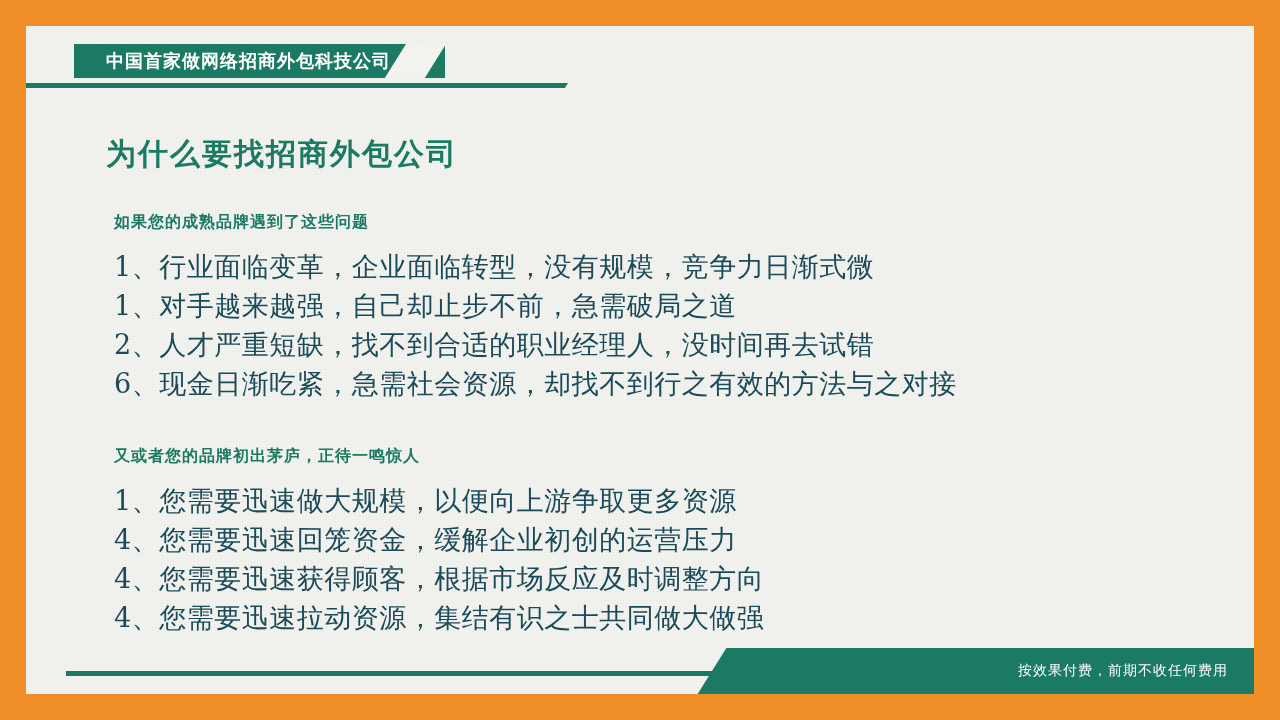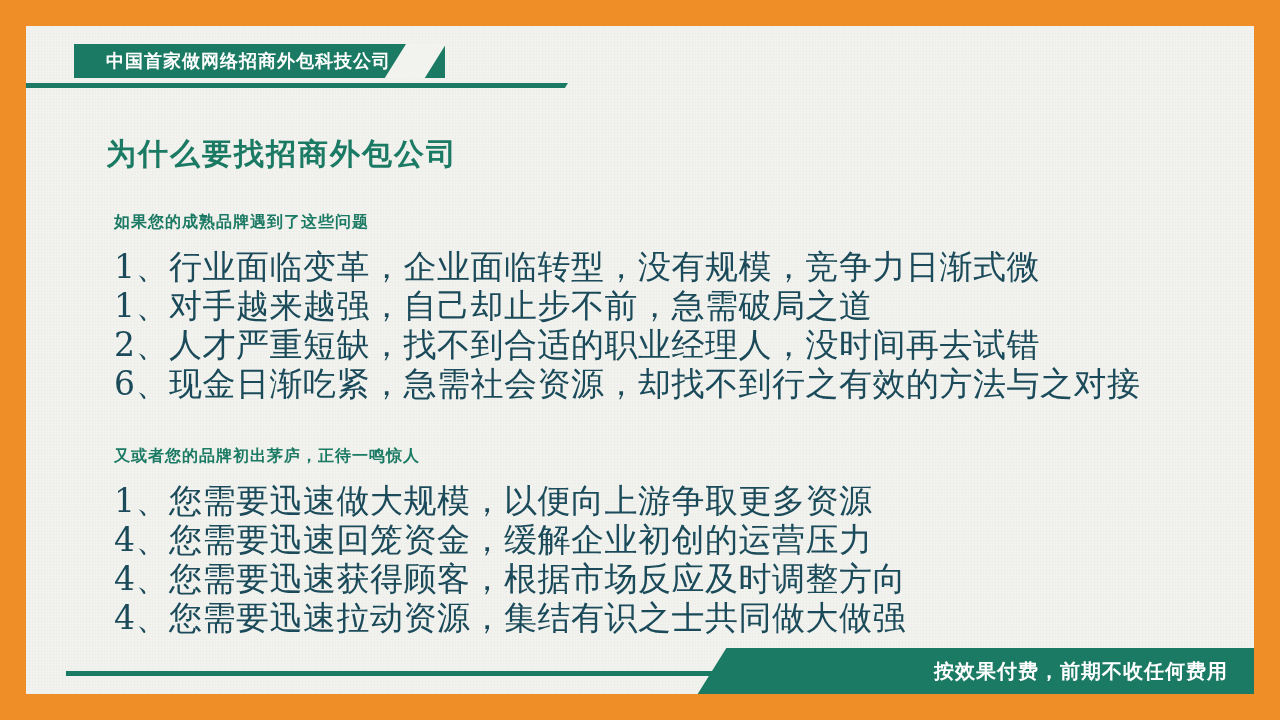--- a/index.html
+++ b/index.html
@@ -111,21 +111,21 @@
     letter-spacing: 1px;
     margin: 0 0 14px 0;
   }
   .bullet-list {
     list-style: none;
     margin: 0;
     padding: 0;
   }
   .bullet-item {
     font-family: "DejaVu Serif", "Liberation Serif", serif;
-    font-size: 33px;
+    font-size: 27px;
     color: #1b4b5a;
     line-height: 39px;
     white-space: nowrap;
     letter-spacing: 0.5px;
   }
   .section-2 .bullet-item { line-height: 39px; }
 
   
   .bottom-bar {
     position: absolute;
@@ -155,22 +155,22 @@
     top: 0;
     width: 44px;
     height: 100%;
     background: #1b7a63;
     transform: skewX(-32deg);
   }
   .bottom-text {
     position: relative;
     z-index: 2;
     color: #ffffff;
-    font-size: 20px;
-    font-weight: bold;
+    font-size: 14px;
+    font-weight: normal;
     letter-spacing: 1px;
     white-space: nowrap;
   }
   .bottom-rule {
     position: absolute;
     left: 40px;
     bottom: 18px;
     width: 690px;
     height: 5px;
     background: #1b7a63;

